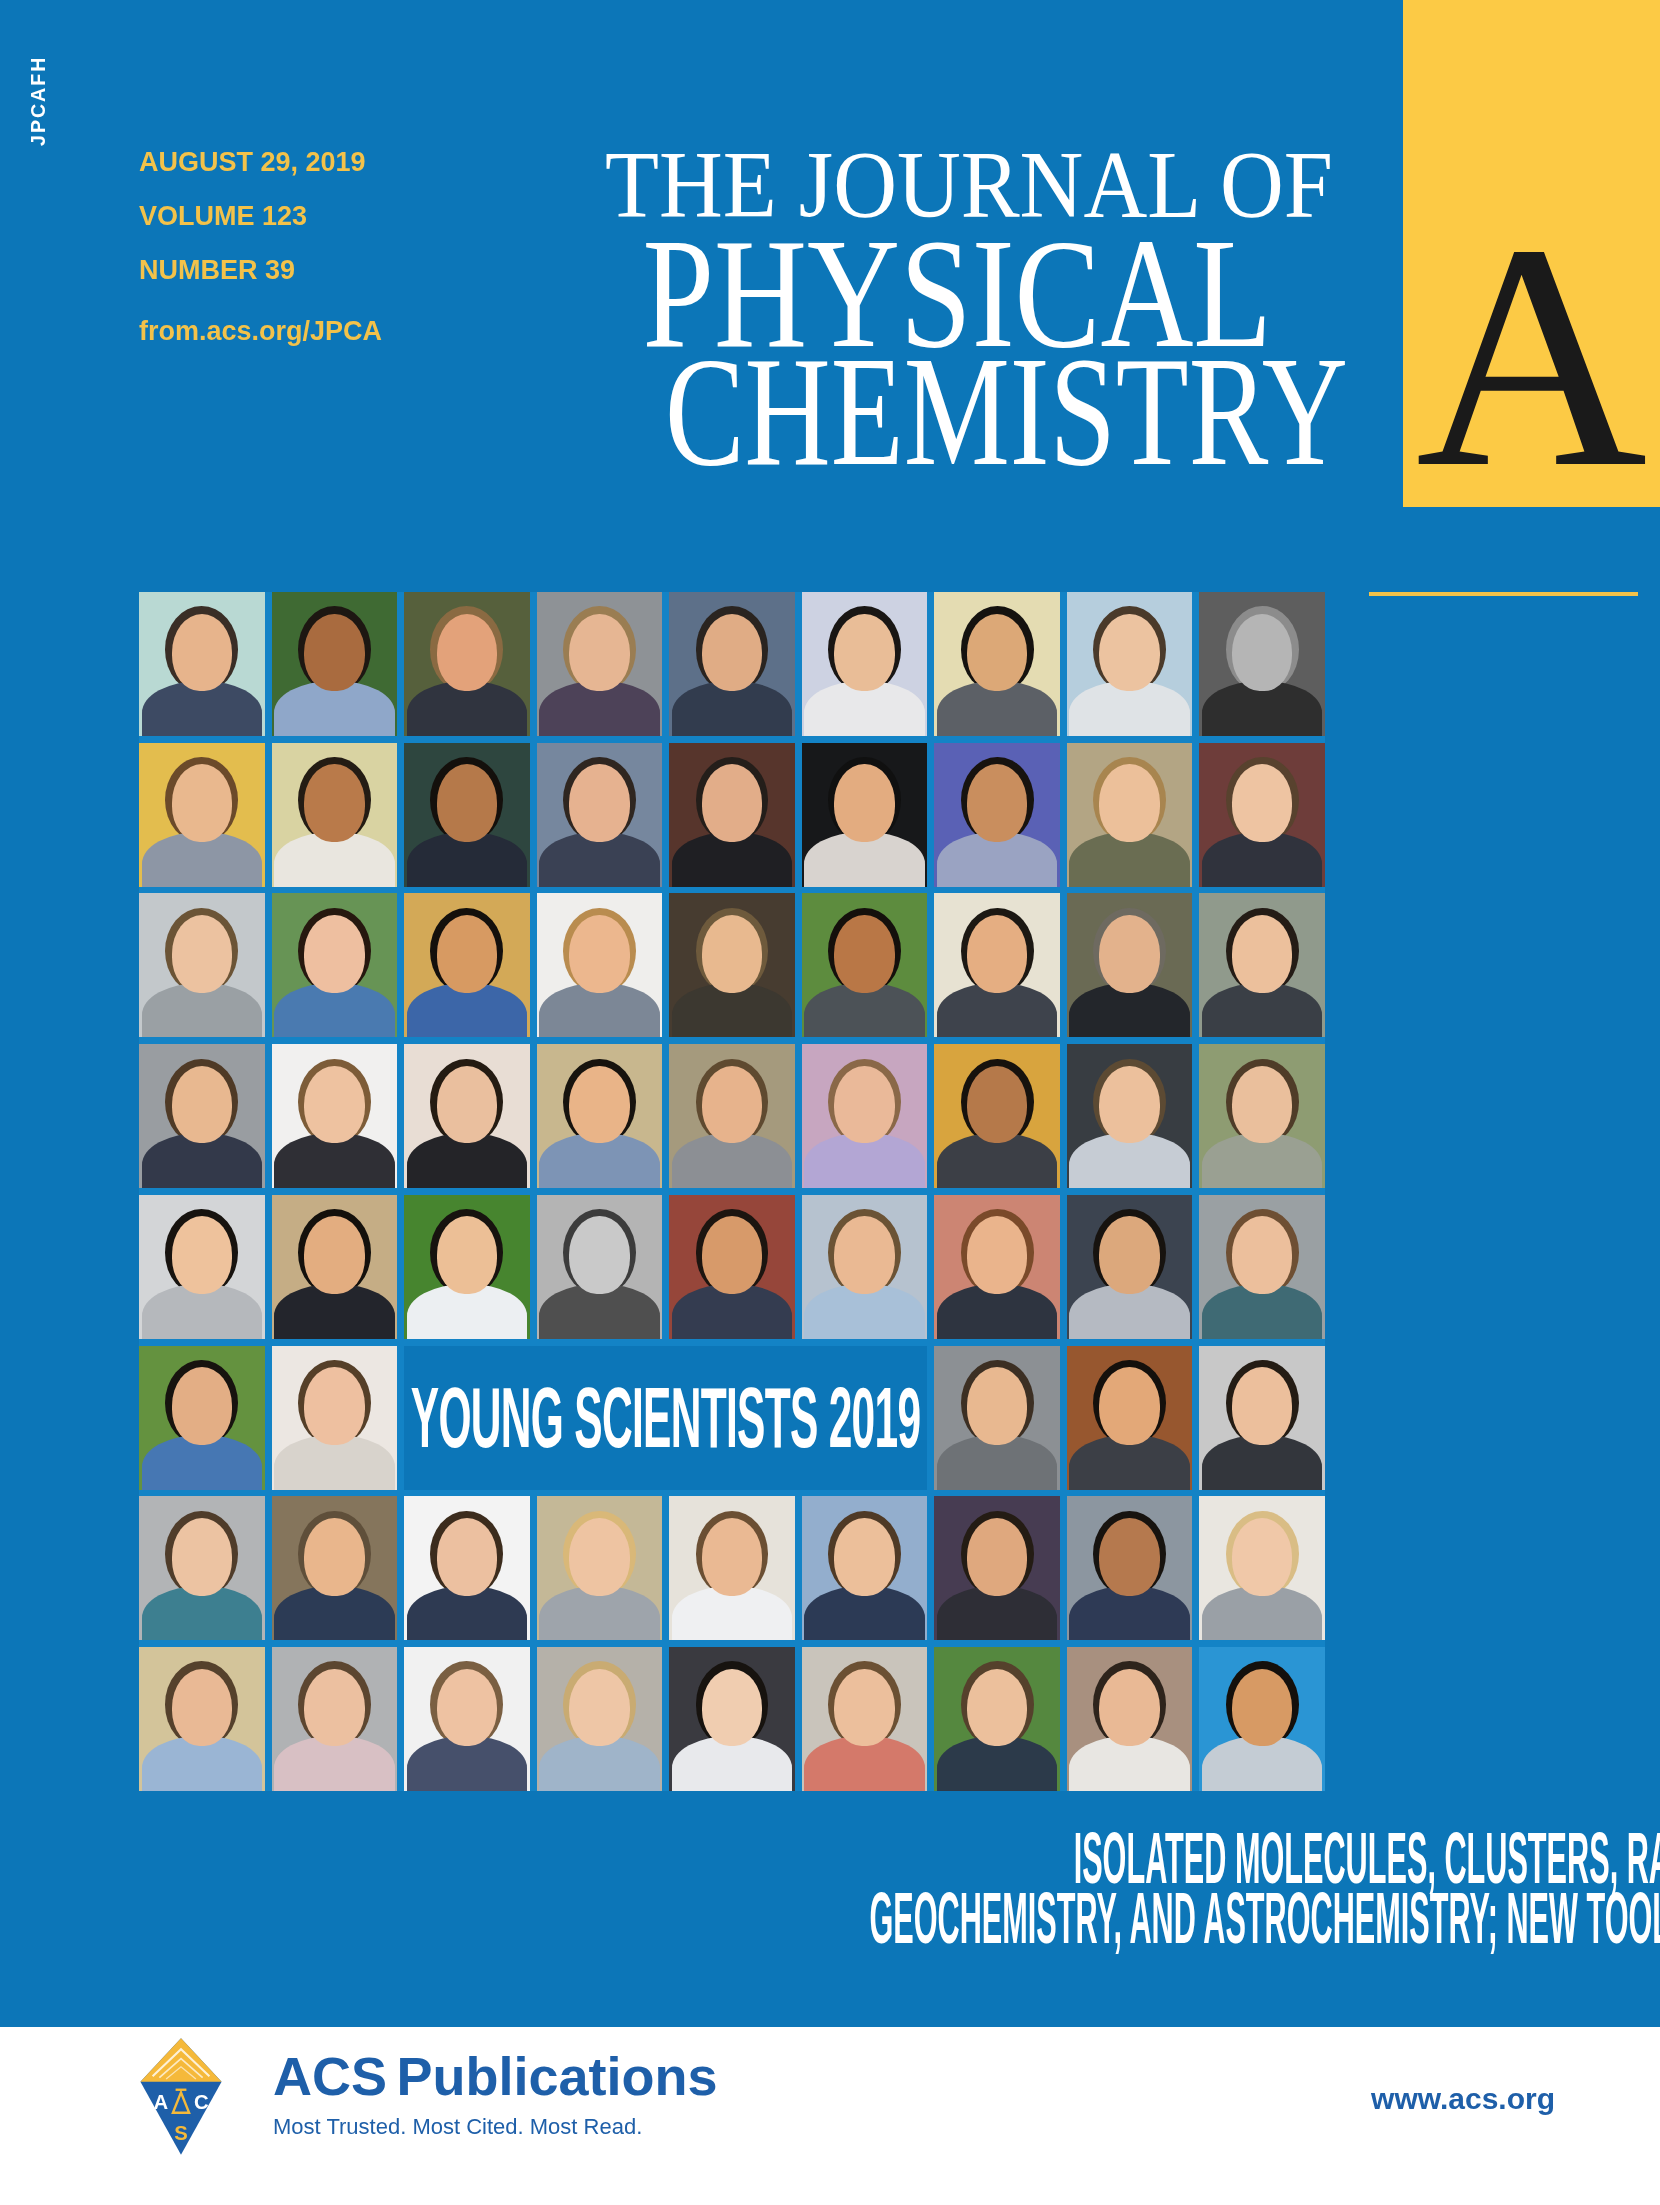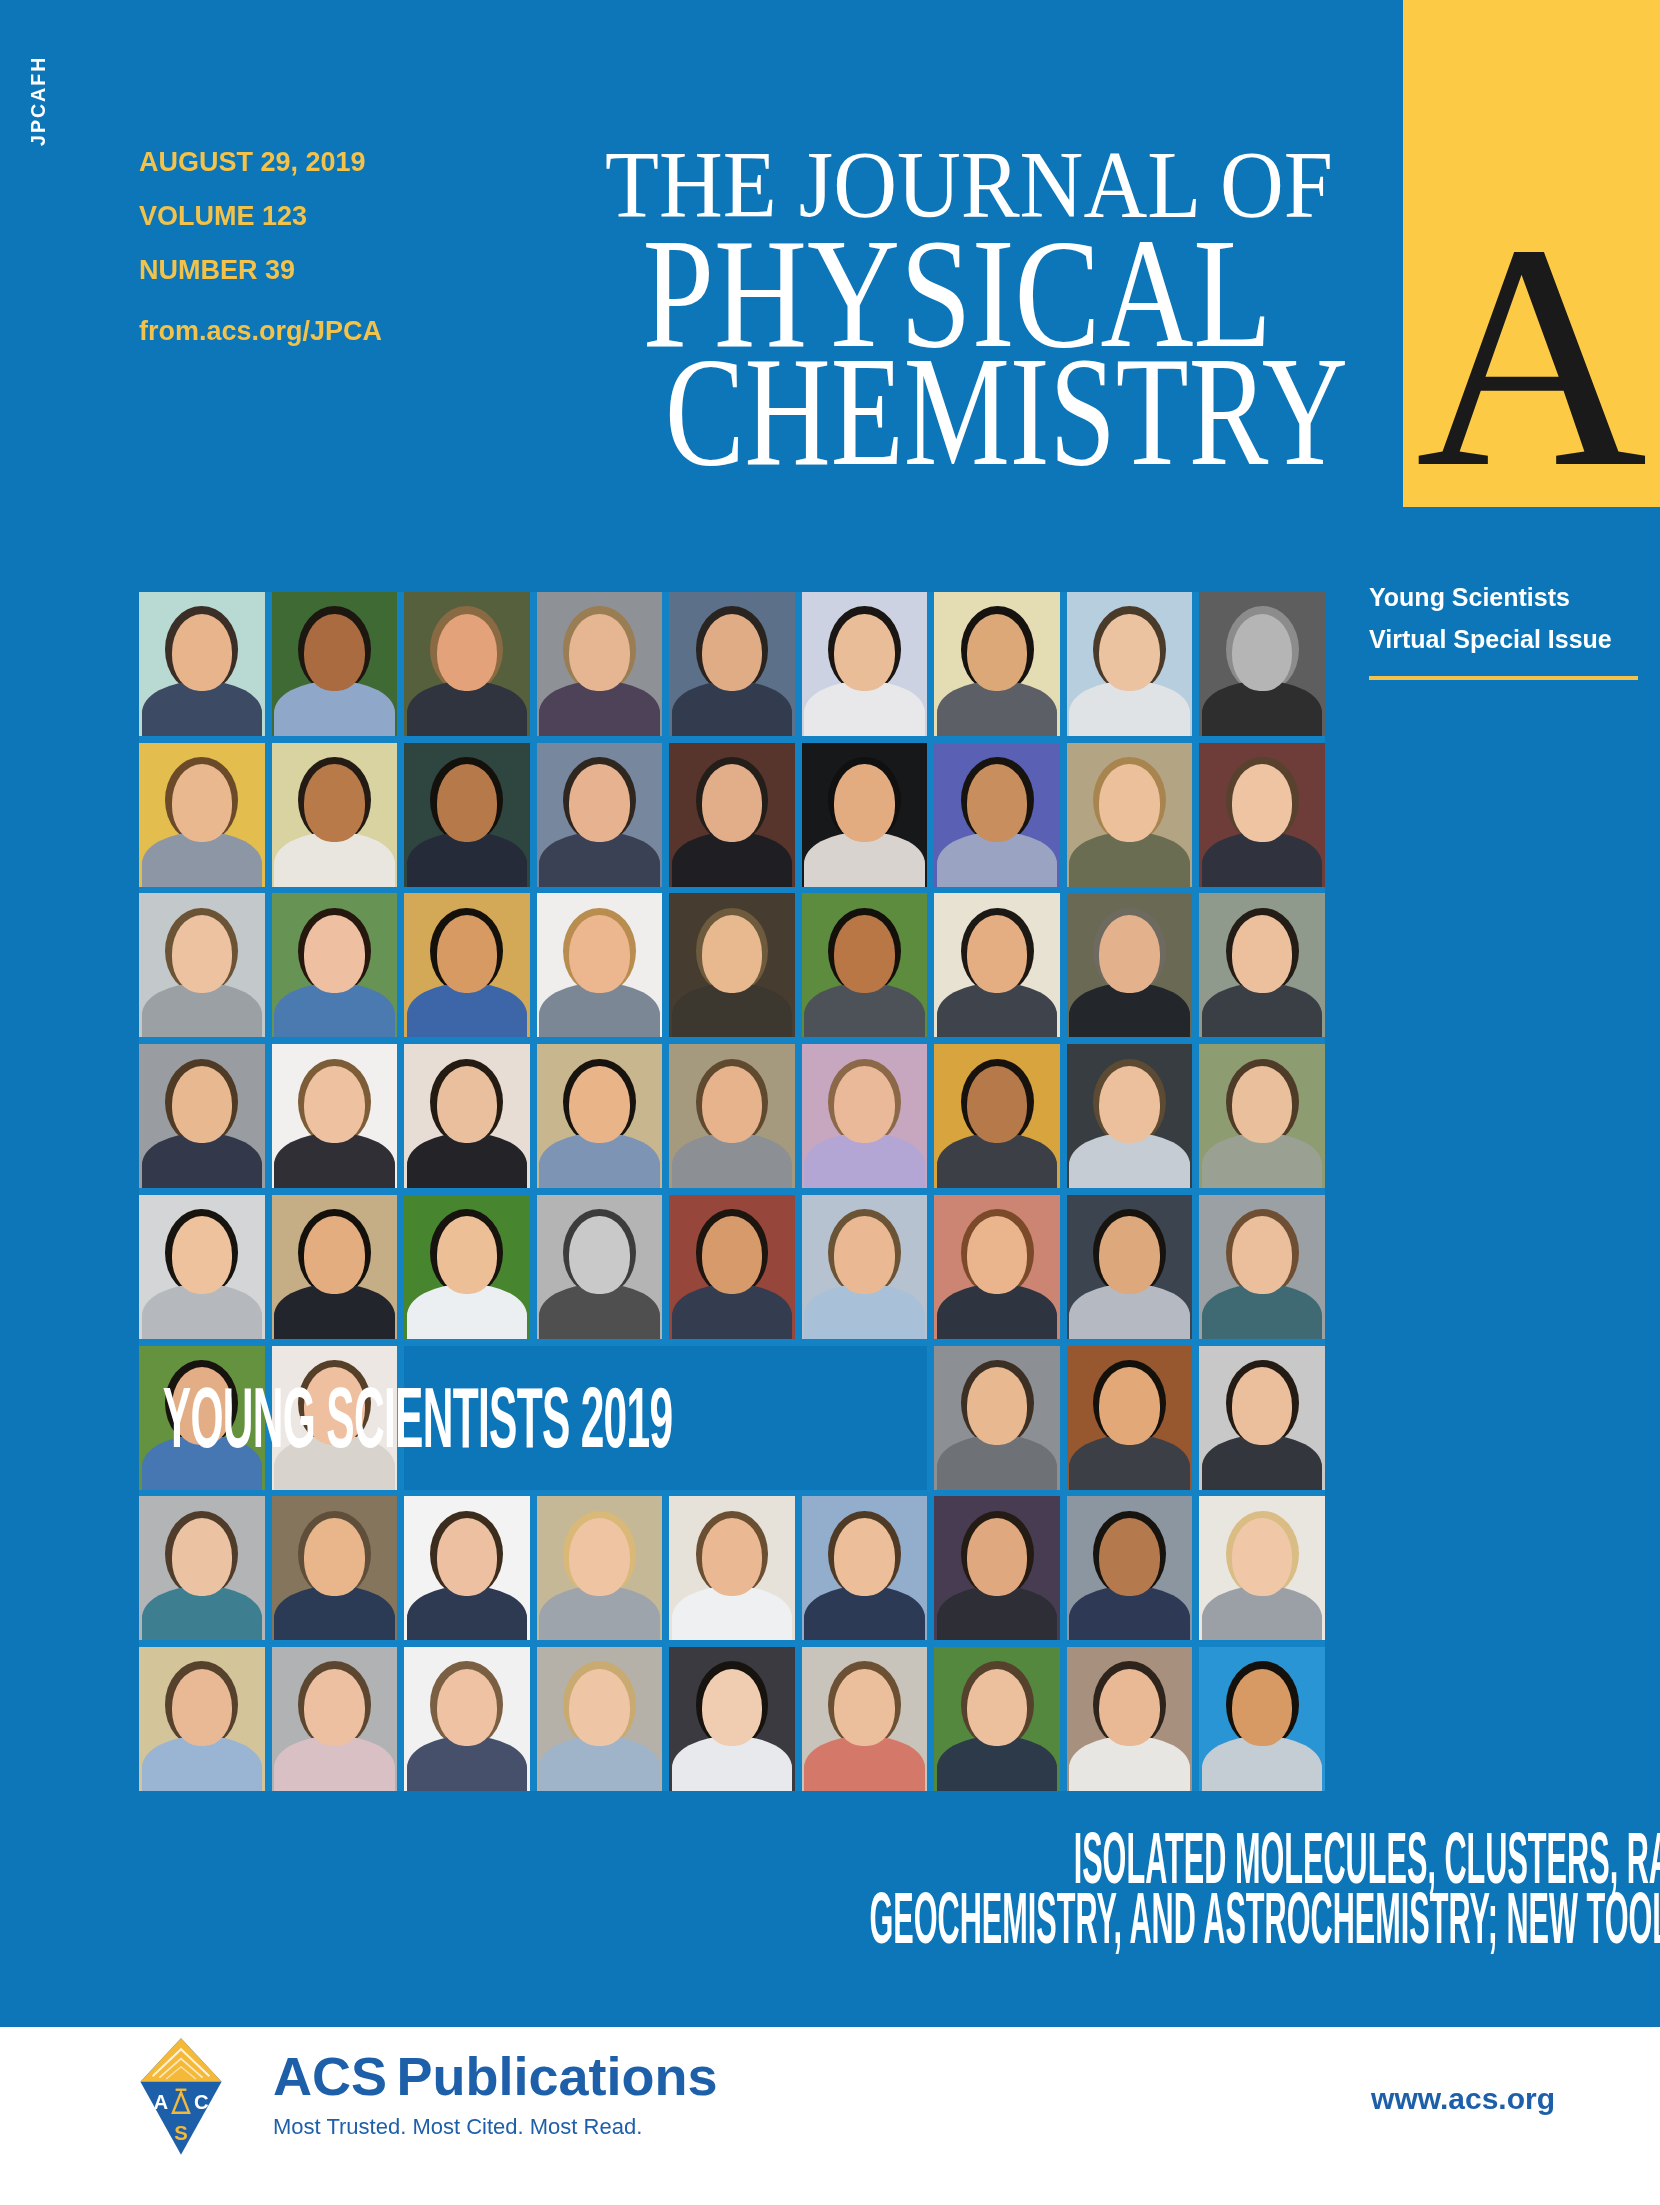--- a/index.html
+++ b/index.html
@@ -34,21 +34,21 @@
   .sb-subtitle{font-size:25px;line-height:41px;white-space:pre-line;}
 
   
   .collage{position:absolute;left:139px;top:592px;width:1186px;height:1199px;
            display:grid;grid-template-columns:repeat(9,1fr);grid-template-rows:repeat(8,1fr);
            gap:6.8px;background:var(--line_blue,#1383c6);}
   .tile{position:relative;overflow:hidden;}
   .p-hair{position:absolute;left:21%;top:10%;width:58%;height:60%;border-radius:50%;}
   .p-body{position:absolute;left:2%;bottom:-8%;width:96%;height:46%;border-radius:48% 48% 0 0;}
   .p-head{position:absolute;left:26%;top:15%;width:48%;height:54%;border-radius:50% 50% 46% 46%;}
-  .banner-cell{background:var(--page_blue,#0c76b8);display:flex;align-items:center;justify-content:flex-end;}
+  .banner-cell{background:var(--page_blue,#0c76b8);display:flex;align-items:center;justify-content:center;}
   .banner-text{color:#ffffff;font-weight:bold;font-size:85px;white-space:nowrap;
                transform:scaleX(.5);letter-spacing:-1.4px;}
 
   
   .caption-line{position:absolute;left:139px;width:1210px;text-align:center;color:#ffffff;font-weight:bold;
                 font-size:73px;line-height:1;white-space:nowrap;}
   .cap1{top:1821px;} .cap2{top:1881px;}
   .caption-line > span{display:inline-block;transform:scaleX(.42);transform-origin:center;}
 
   
@@ -74,22 +74,20 @@
 
   <div class="mast m1">THE JOURNAL OF</div>
   <div class="mast m2">PHYSICAL</div>
   <div class="mast m3">CHEMISTRY</div>
 
   <div class="edition-box">
     <div class="edition-letter">A</div>
   </div>
 
   <div class="sidebar">
-    <div class="sb-title">Young Scientists
-Virtual Special Issue</div>
     <div class="sb-divider"></div>
   </div>
 
   <div class="collage">
       <div class="tile" style="background: rgb(185, 217, 211);">
         <div class="p-hair" style="background: rgb(58, 46, 38);"></div>
         <div class="p-body" style="background: rgb(61, 74, 99);"></div>
         <div class="p-head" style="background: rgb(231, 180, 140);"></div>
       </div>
       <div class="tile" style="background: rgb(63, 106, 51);">

